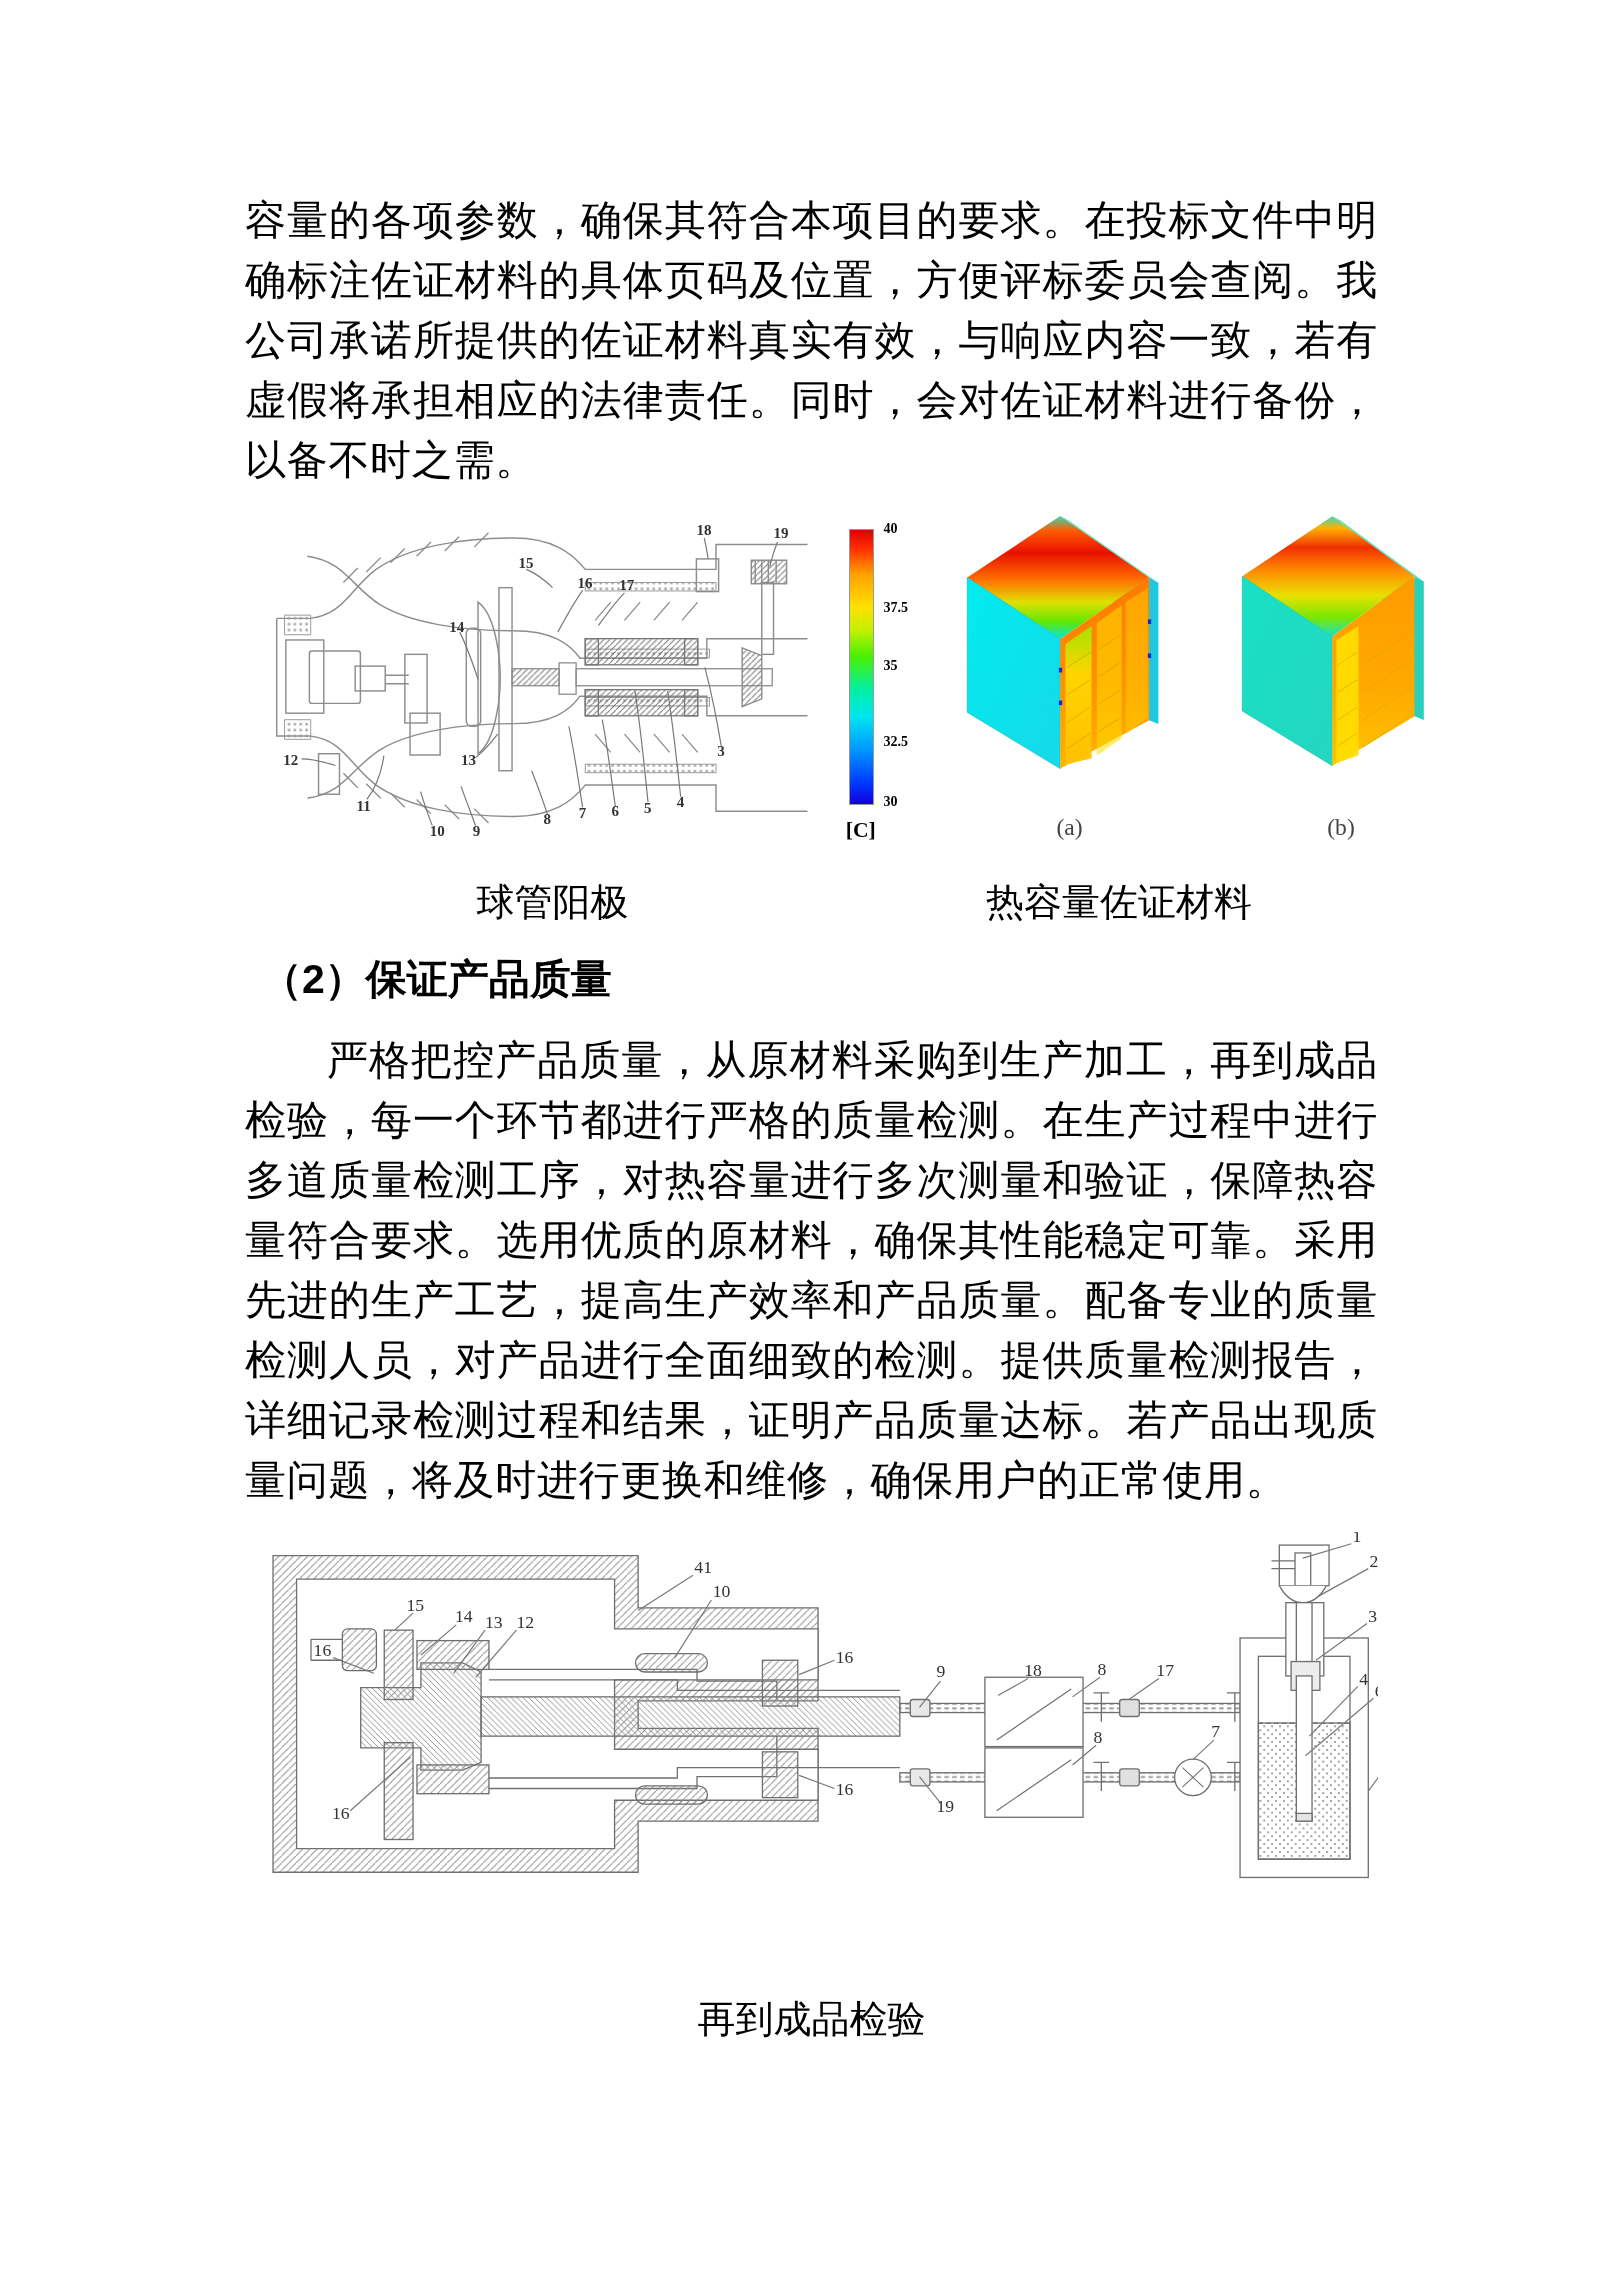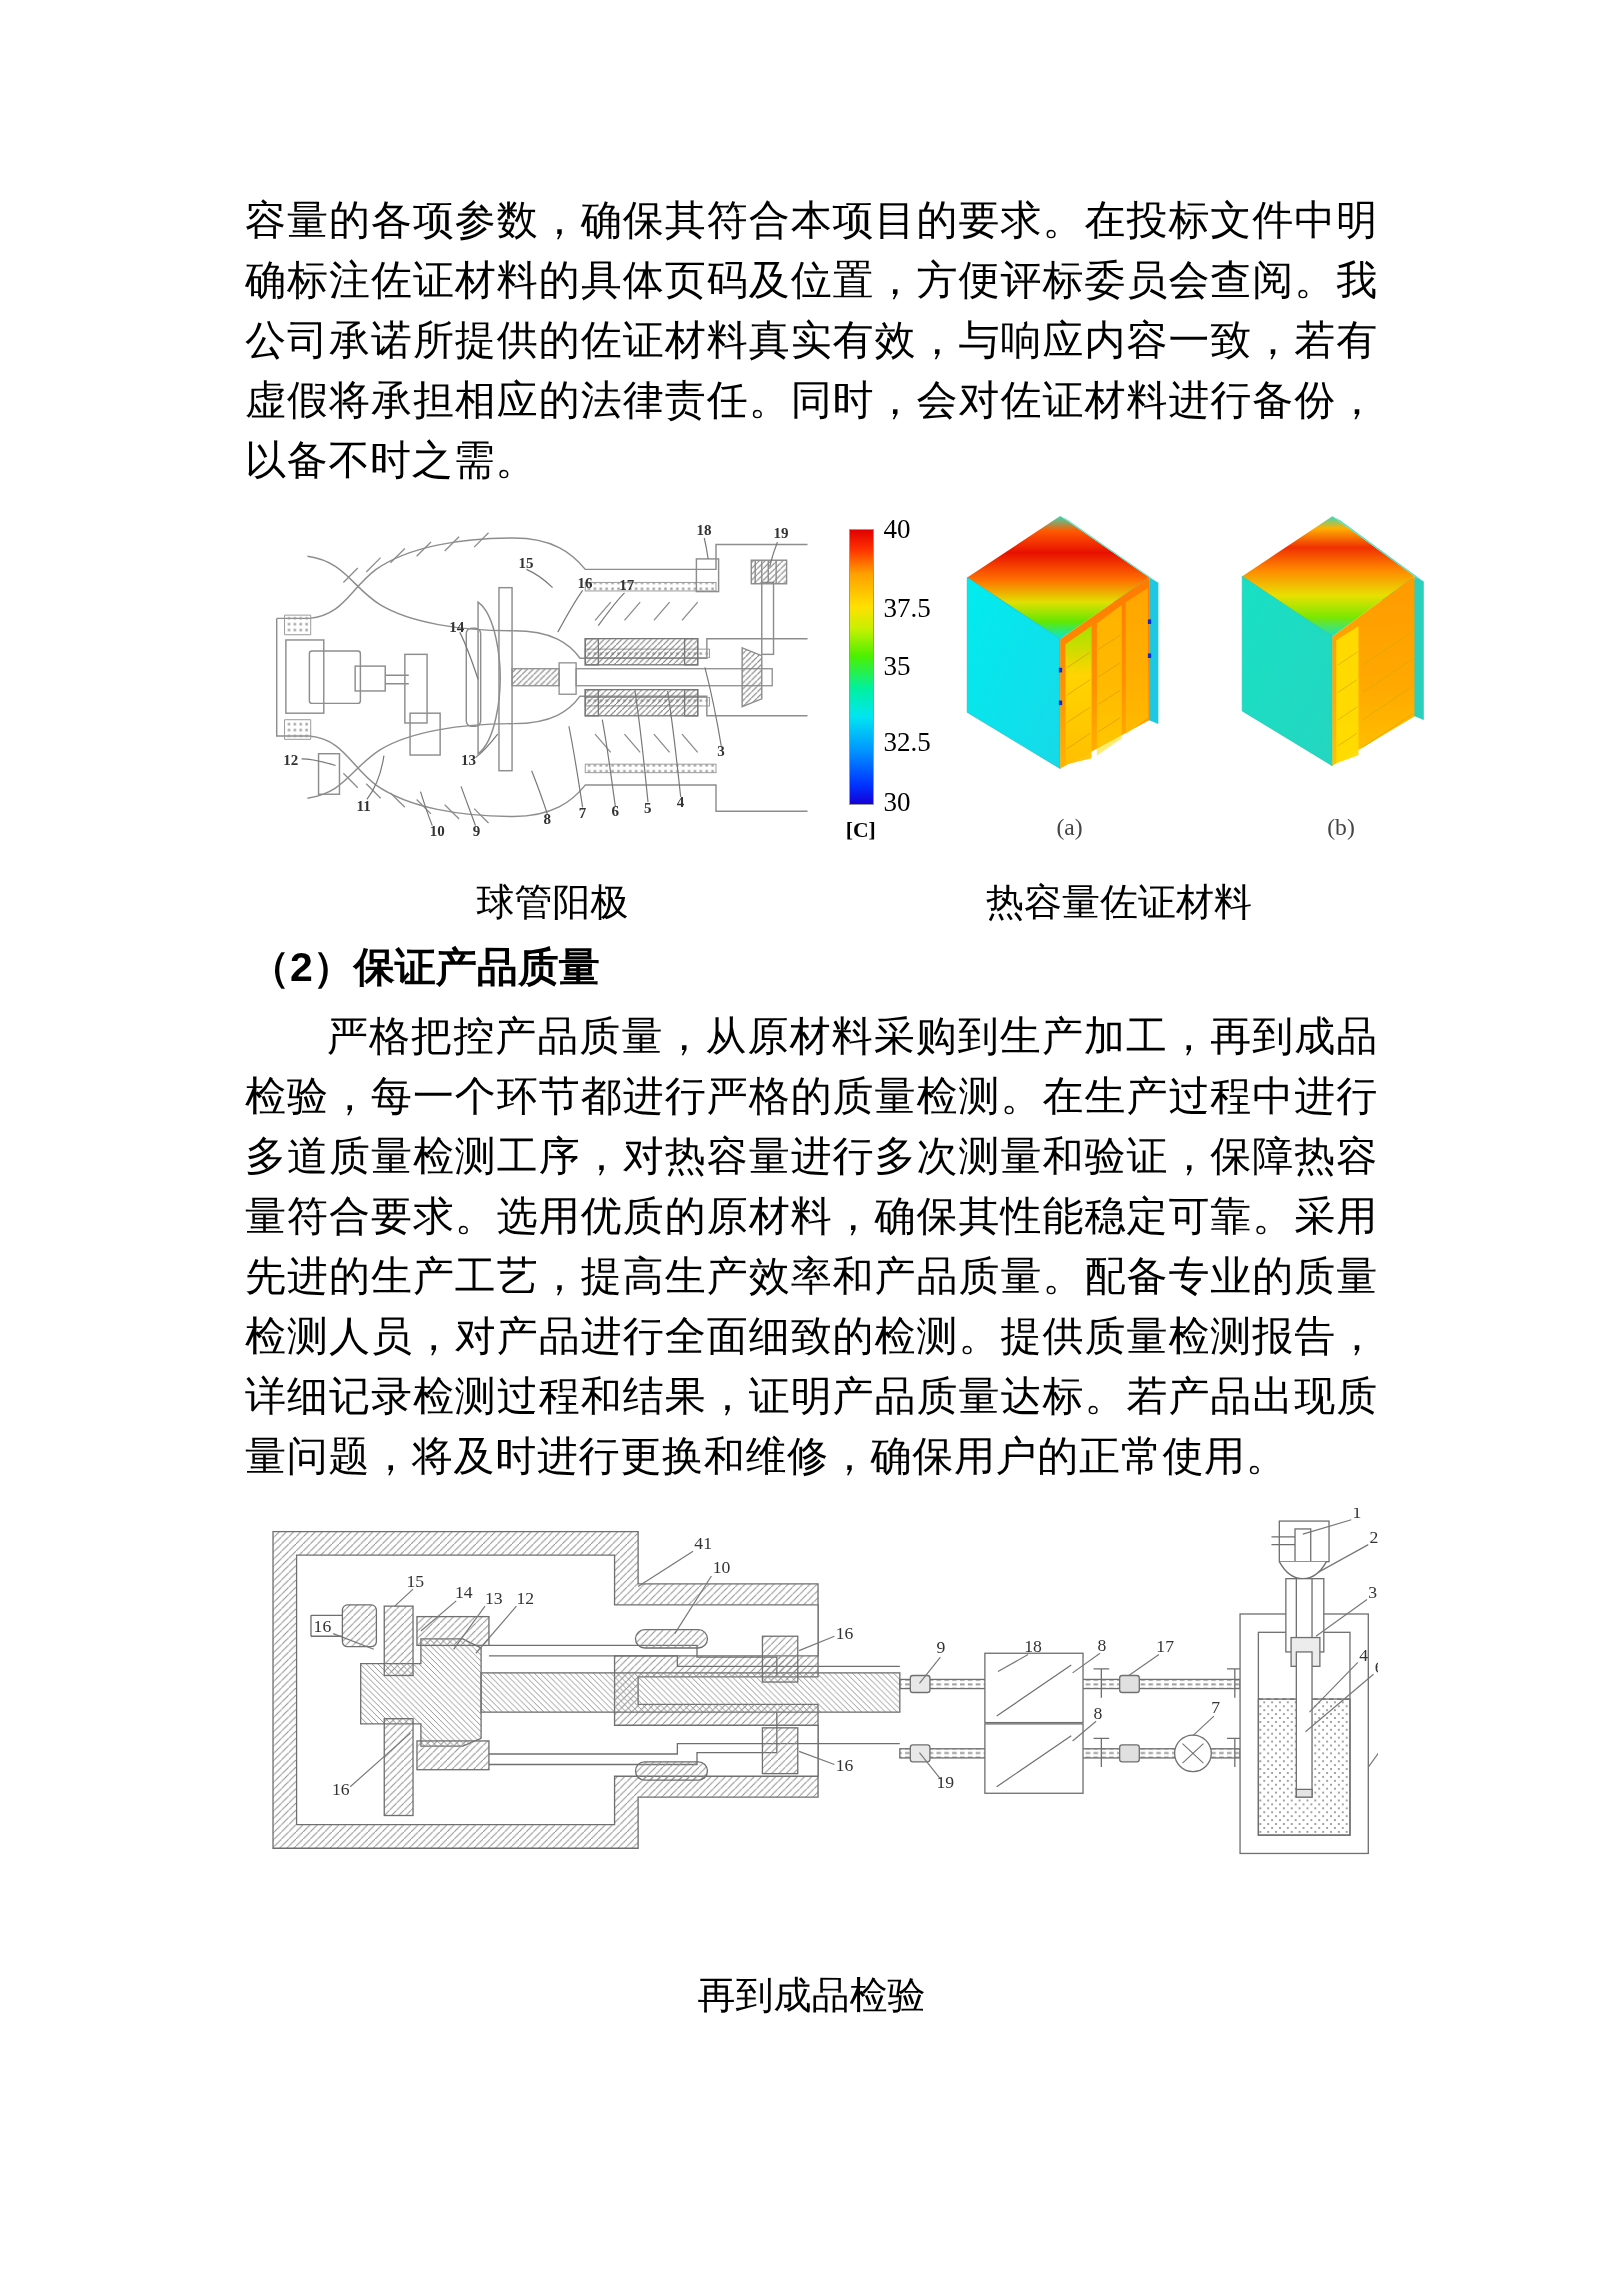--- a/index.html
+++ b/index.html
@@ -16,21 +16,21 @@
   .para{
     font-size:41px;
     line-height:60px;
     text-align:justify;
     text-justify:inter-ideograph;
     letter-spacing:0.7px;
     margin:0;
   }
   .para.indent{text-indent:82px;}
   .heading{
-    font-size:41px;line-height:70px;margin:4px;
+    font-size:41px;line-height:70px;margin:16px;
     font-family:"Liberation Sans","DejaVu Sans",sans-serif;
   }
   .caption{
     text-align:center;font-size:38px;line-height:51px;
     font-family:"Liberation Sans","DejaVu Sans",sans-serif;
   }
 
   
   .fig1{
     position:relative;width:100%;height:366px;margin-top:14.4px;
@@ -40,21 +40,21 @@
   .anode svg{width:100%;height:100%;display:block;}
   .cbarwrap{position:relative;width:134px;height:347px;flex:0 0 auto;margin-left:-6.5px;}
   .cbar{
     position:absolute;left:21px;top:25px;width:23.6px;height:274px;
     background:linear-gradient(to top,
       #1500d8 0%, #0033ff 7%, #0099ff 20%, #00e6f0 32%,
       #00f0a0 42%, #4cf000 54%, #c8f000 64%, #ffe000 72%,
       #ffa000 84%, #ff3000 93%, #e00000 100%);
     border:0.7px solid #999;
   }
-  .ctick{position:absolute;left:56px;font-size:27px;font-weight:normal;
+  .ctick{position:absolute;left:56px;font-size:14px;font-weight:bold;
          font-family:"Liberation Serif",serif;transform:translateY(-50%);}
   .cunit{position:absolute;left:18.3px;top:314px;font-size:21.6px;font-weight:bold;}
   .sim{position:relative;flex:0 0 auto;}
   .sim svg{display:block;}
   .simlabel{text-align:center;font-size:23.6px;margin-top:1.3px;color:#444;
             font-family:"Liberation Serif",serif;}
 
   .figcaps1{display:flex;margin-top:7px;}
   .figcaps1 .c1{width:615px;text-align:center;}
   .figcaps1 .c2{flex:1;}

